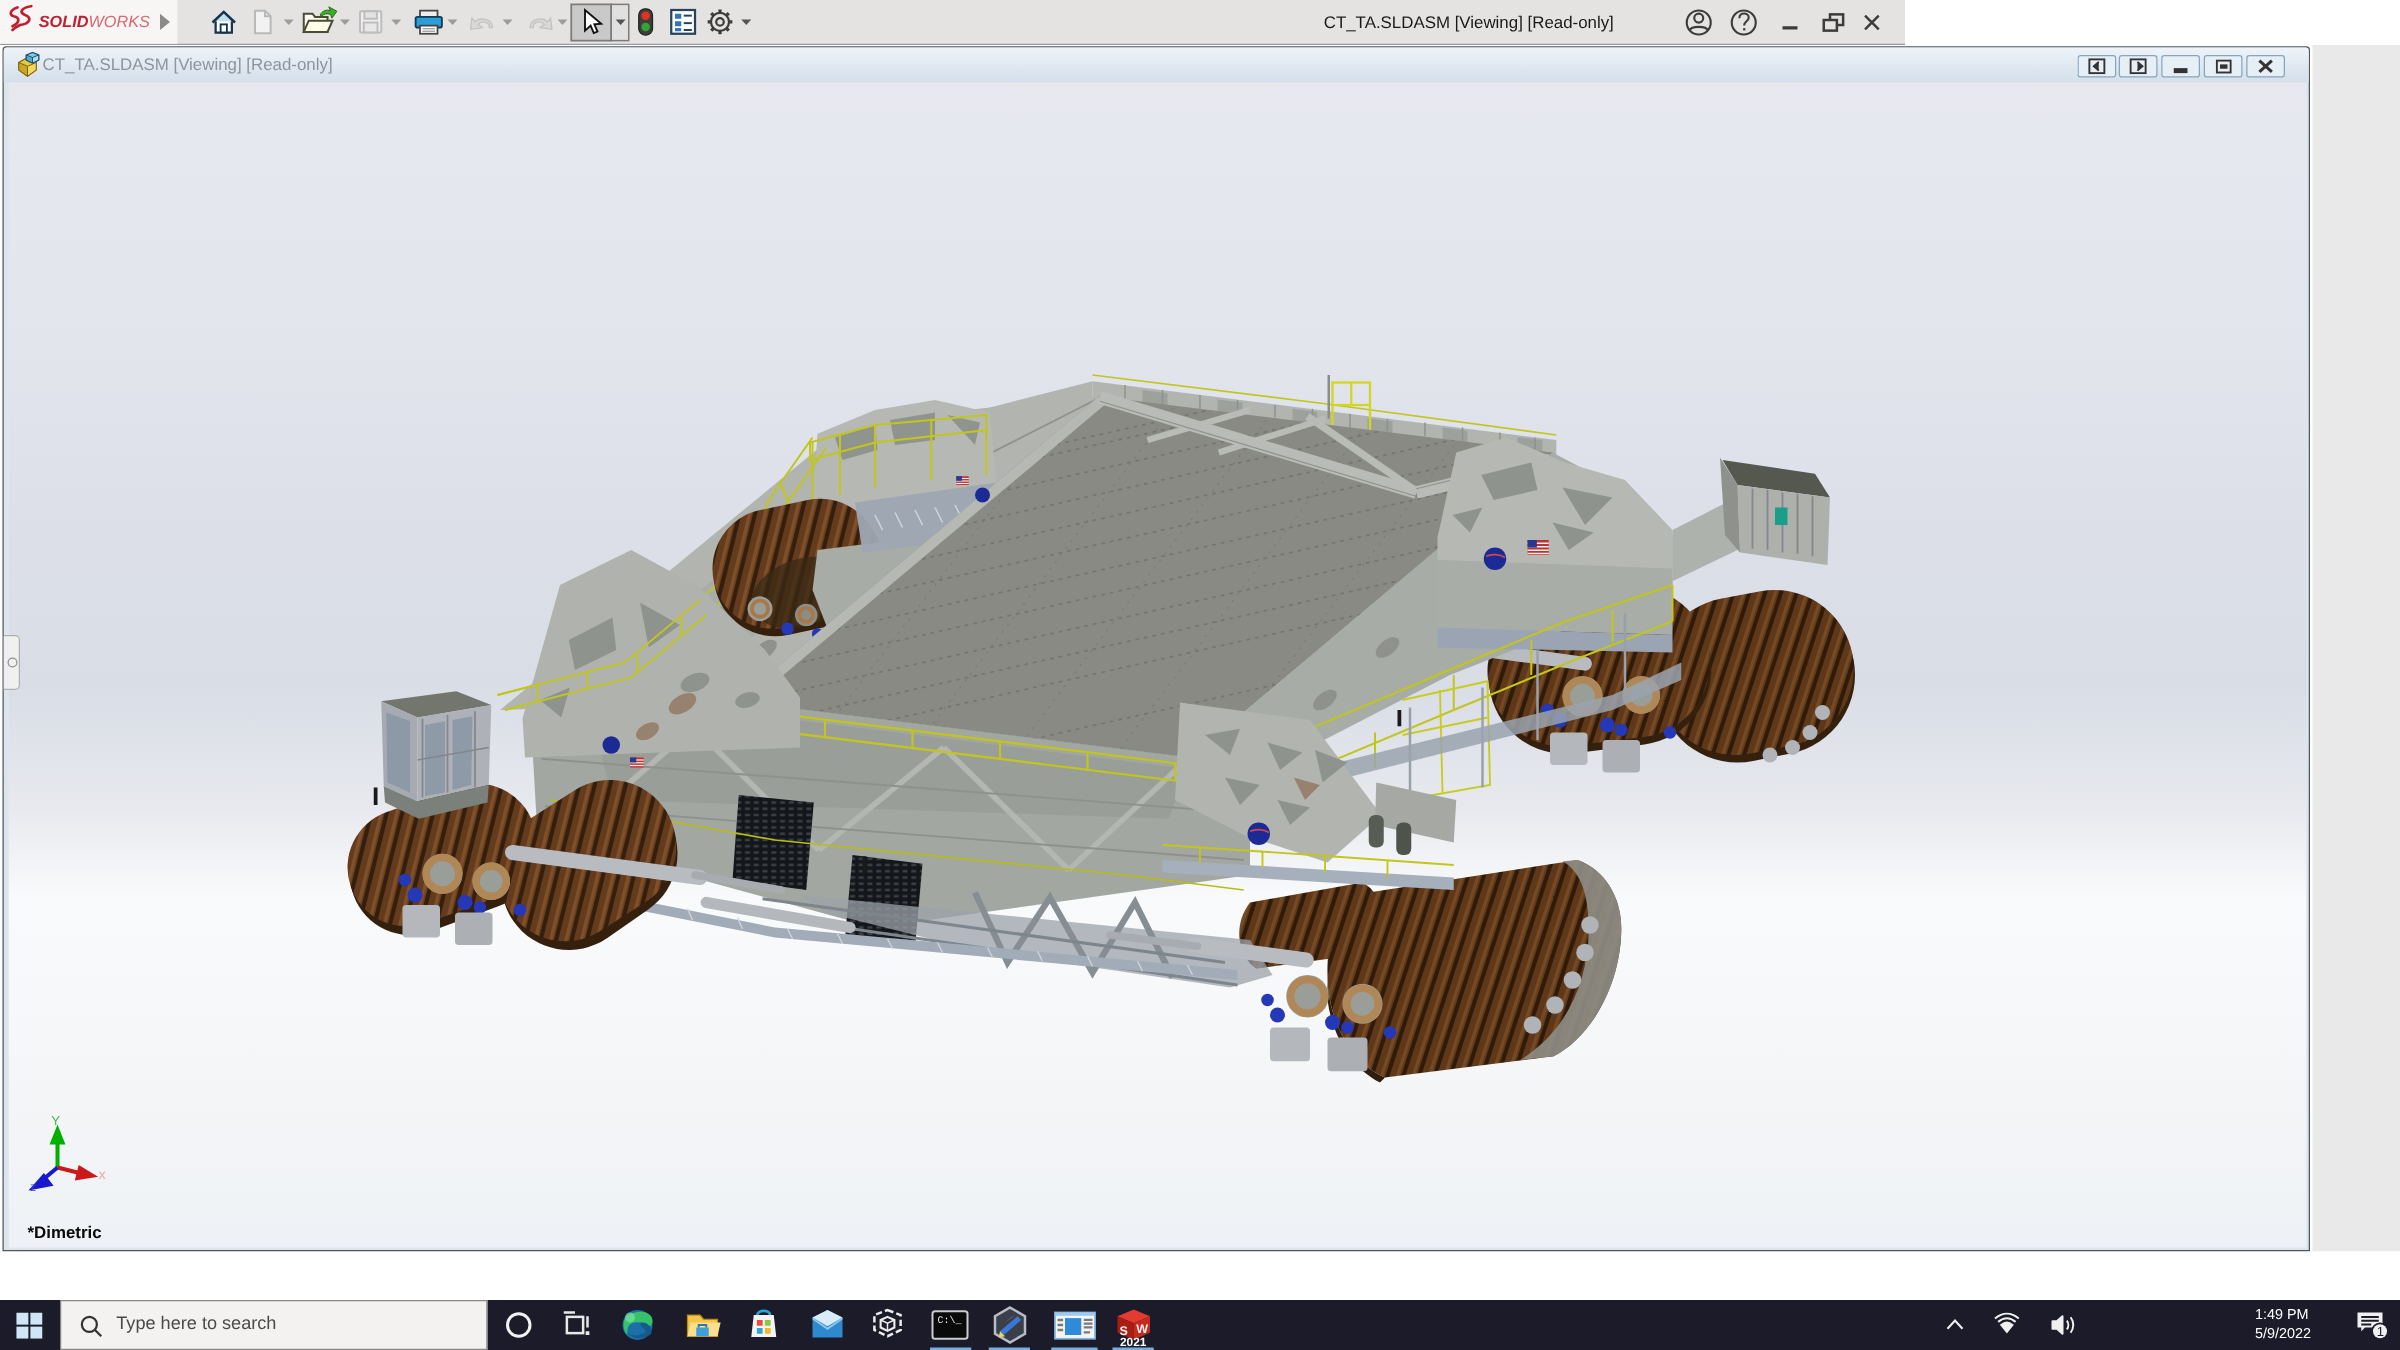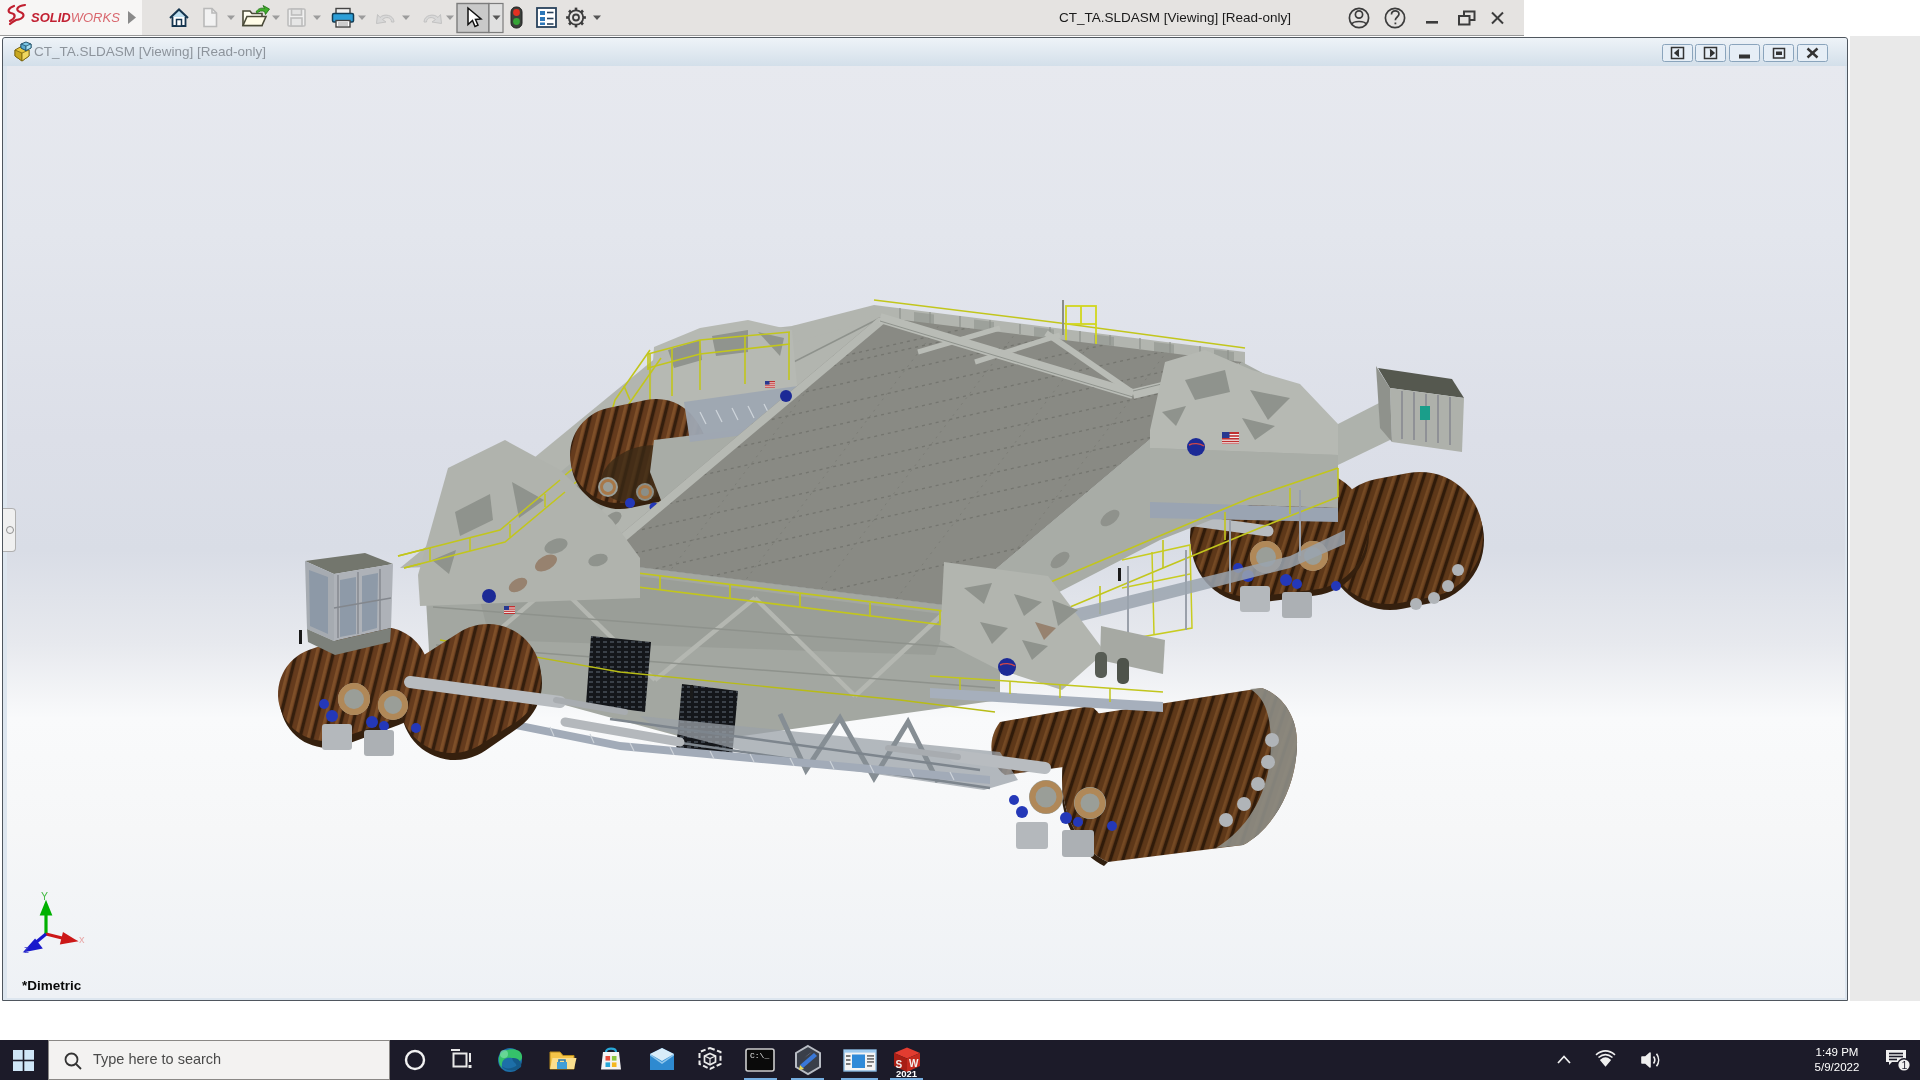--- a/index.html
+++ b/index.html
@@ -16,21 +16,21 @@
 #doctitletext{position:absolute;left:31px;top:0;height:28px;line-height:27px;font-size:13.5px;color:#8d949c;}
 #viewport{position:absolute;left:4px;top:28px;width:1838px;height:932px;
 background:linear-gradient(180deg,#e7e9ef 0%,#e3e6ed 18%,#dcdfe8 40%,#d9dde6 52%,#e7e9ee 62%,#f9fafb 70%,#f6f7f8 82%,#eef1f5 100%);}
 #rightpane{position:absolute;left:1850px;top:36px;width:70px;height:965px;background:#e9e9e9;z-index:5;}
 #lefttab{position:absolute;left:3px;top:508px;width:13px;height:44px;background:#f0f0f0;border:1px solid #b0b0b0;border-left:none;border-radius:0 4px 4px 0;z-index:20;}
 #lefttab:after{content:"";position:absolute;left:3px;top:17px;width:6px;height:6px;border-radius:50%;border:1px solid #909090;}
 
 #taskbar{position:absolute;left:0;top:1040px;width:1920px;height:40px;background:#1c1b29;z-index:40;}
 #searchbox{position:absolute;left:48px;top:0px;width:342px;height:40px;background:#f3f2f1;border:1px solid #8a8886;}
 #searchbox span{position:absolute;left:44px;top:10px;font-size:14.5px;color:#4a4a4a;}
-#clock{position:absolute;left:1804px;top:5px;width:66px;height:32px;color:#fff;font-size:11.5px;text-align:center;line-height:14.5px;}
+#clock{position:absolute;left:1804px;top:5px;width:66px;height:32px;color:#fff;font-size:11.5px;text-align:left;line-height:14.5px;}
 
 #model{position:absolute;left:0;top:0;width:1920px;height:1080px;z-index:12;pointer-events:none;}
 </style>
 </head>
 <body>
 <div id="viewportwrap">
   <div id="rightpane"></div>
   <div id="docwin">
     <div id="doctitle">
       <svg class="abs" style="left:10px;top:3px" width="20" height="22" viewBox="0 0 20 22">

